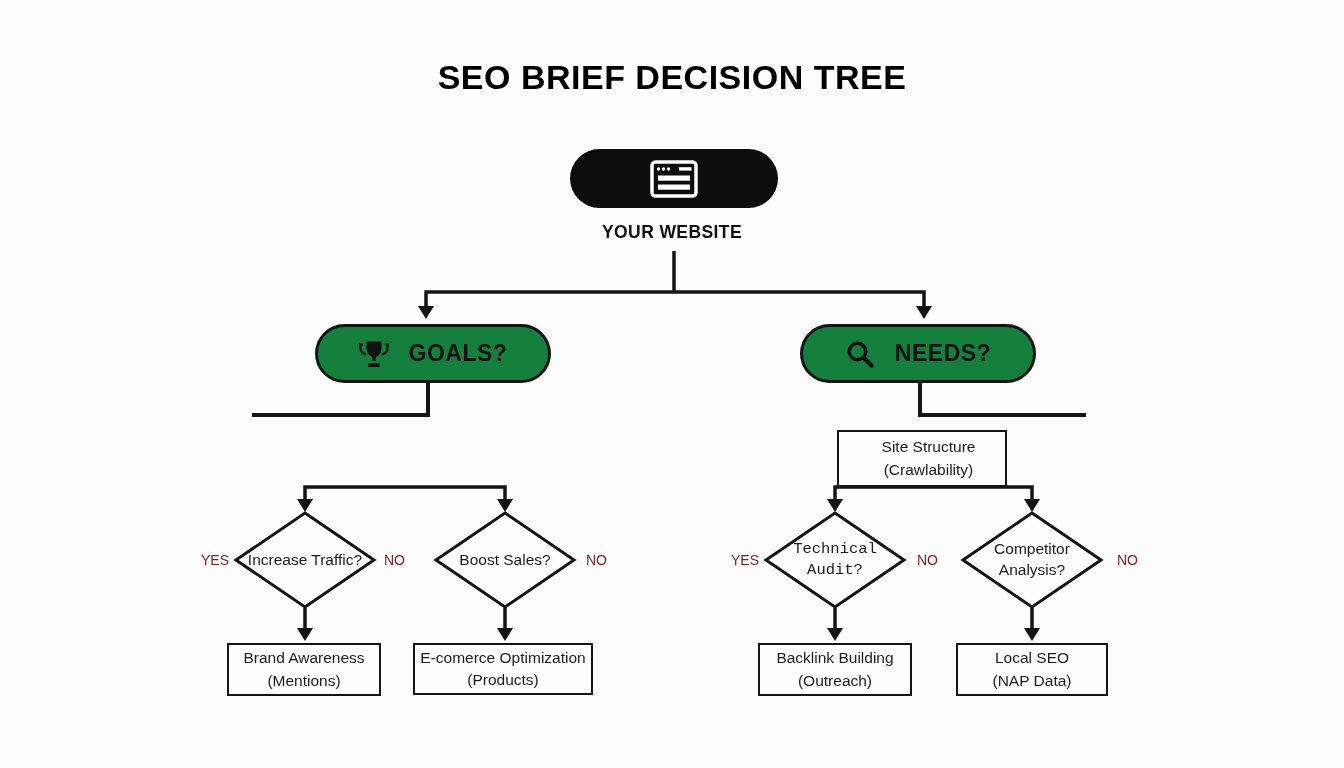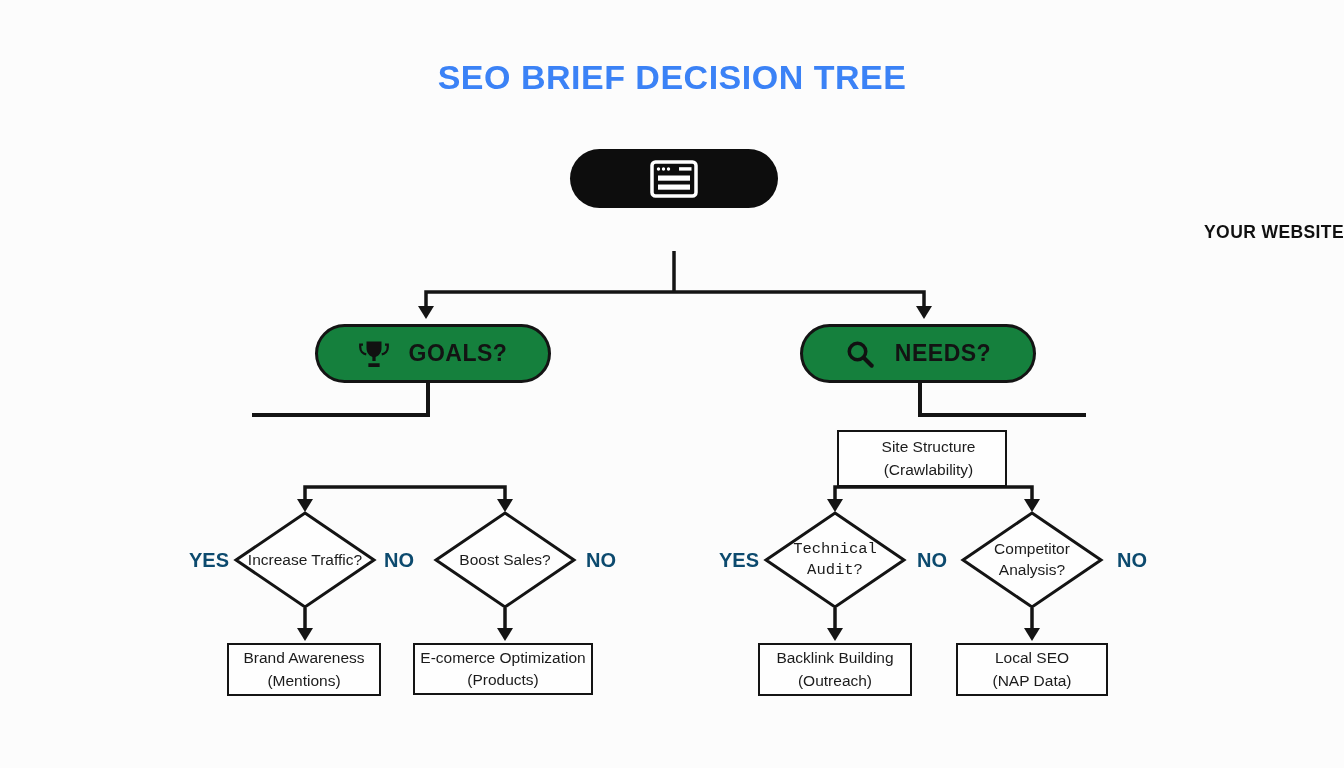--- a/index.html
+++ b/index.html
@@ -7,30 +7,30 @@
     width:1344px;height:768px;overflow:hidden;
     background:#fcfcfc;
     font-family:"Liberation Sans","DejaVu Sans",sans-serif;
     color:#151515;
     position:relative;
   }
   .stage{position:absolute;inset:0;width:1344px;height:768px;}
   .abs{position:absolute;}
   .title{
     left:0;top:58px;width:1344px;text-align:center;
-    font-size:34px;font-weight:800;letter-spacing:.5px;color:#3b82f6;
+    font-size:34px;font-weight:800;letter-spacing:.5px;color:#000000;
   }
   .lines-svg{left:0;top:0;width:1344px;height:768px;pointer-events:none;}
   .pill-root{
     left:570px;top:149px;width:208px;height:59px;
     background:#0d0d0d;border-radius:30px;
     display:flex;align-items:center;justify-content:center;
   }
   .root-label{
-    left:0;top:222px;width:1344px;text-align:right;
+    left:0;top:222px;width:1344px;text-align:center;
     font-size:17.5px;font-weight:700;letter-spacing:.4px;color:#101010;
   }
   .pill-node{
     width:236px;height:59px;background:#15803d;
     border:3.5px solid #141414;border-radius:31px;
     display:flex;align-items:center;justify-content:center;gap:20px;
     box-sizing:border-box;
   }
   .pill-node .pill-label{
     font-size:23px;font-weight:800;letter-spacing:.5px;color:#131313;
@@ -39,21 +39,21 @@
     background:#fefefe;border:2.5px solid #141414;box-sizing:border-box;
     display:flex;align-items:center;justify-content:center;text-align:center;
     font-size:15.5px;line-height:1.45;color:#1b1b1b;white-space:pre-line;
   }
   .diamond-label{
     display:flex;align-items:center;justify-content:center;text-align:center;
     font-size:15.5px;line-height:1.35;color:#1b1b1b;white-space:pre-line;
     pointer-events:none;
   }
   .yn{
-    font-size:20px;font-weight:700;color:#0c4a6e;height:18px;line-height:18px;
+    font-size:14px;font-weight:400;color:#7f1d1d;height:18px;line-height:18px;
   }
   .yn.right{text-align:right;}
   .icon{display:flex;align-items:center;justify-content:center;}
 </style>
 </head>
 <body>
 
 <div class="stage">
 
   <svg class="abs lines-svg" width="1344" height="768" viewBox="0 0 1344 768" xmlns="http://www.w3.org/2000/svg">

